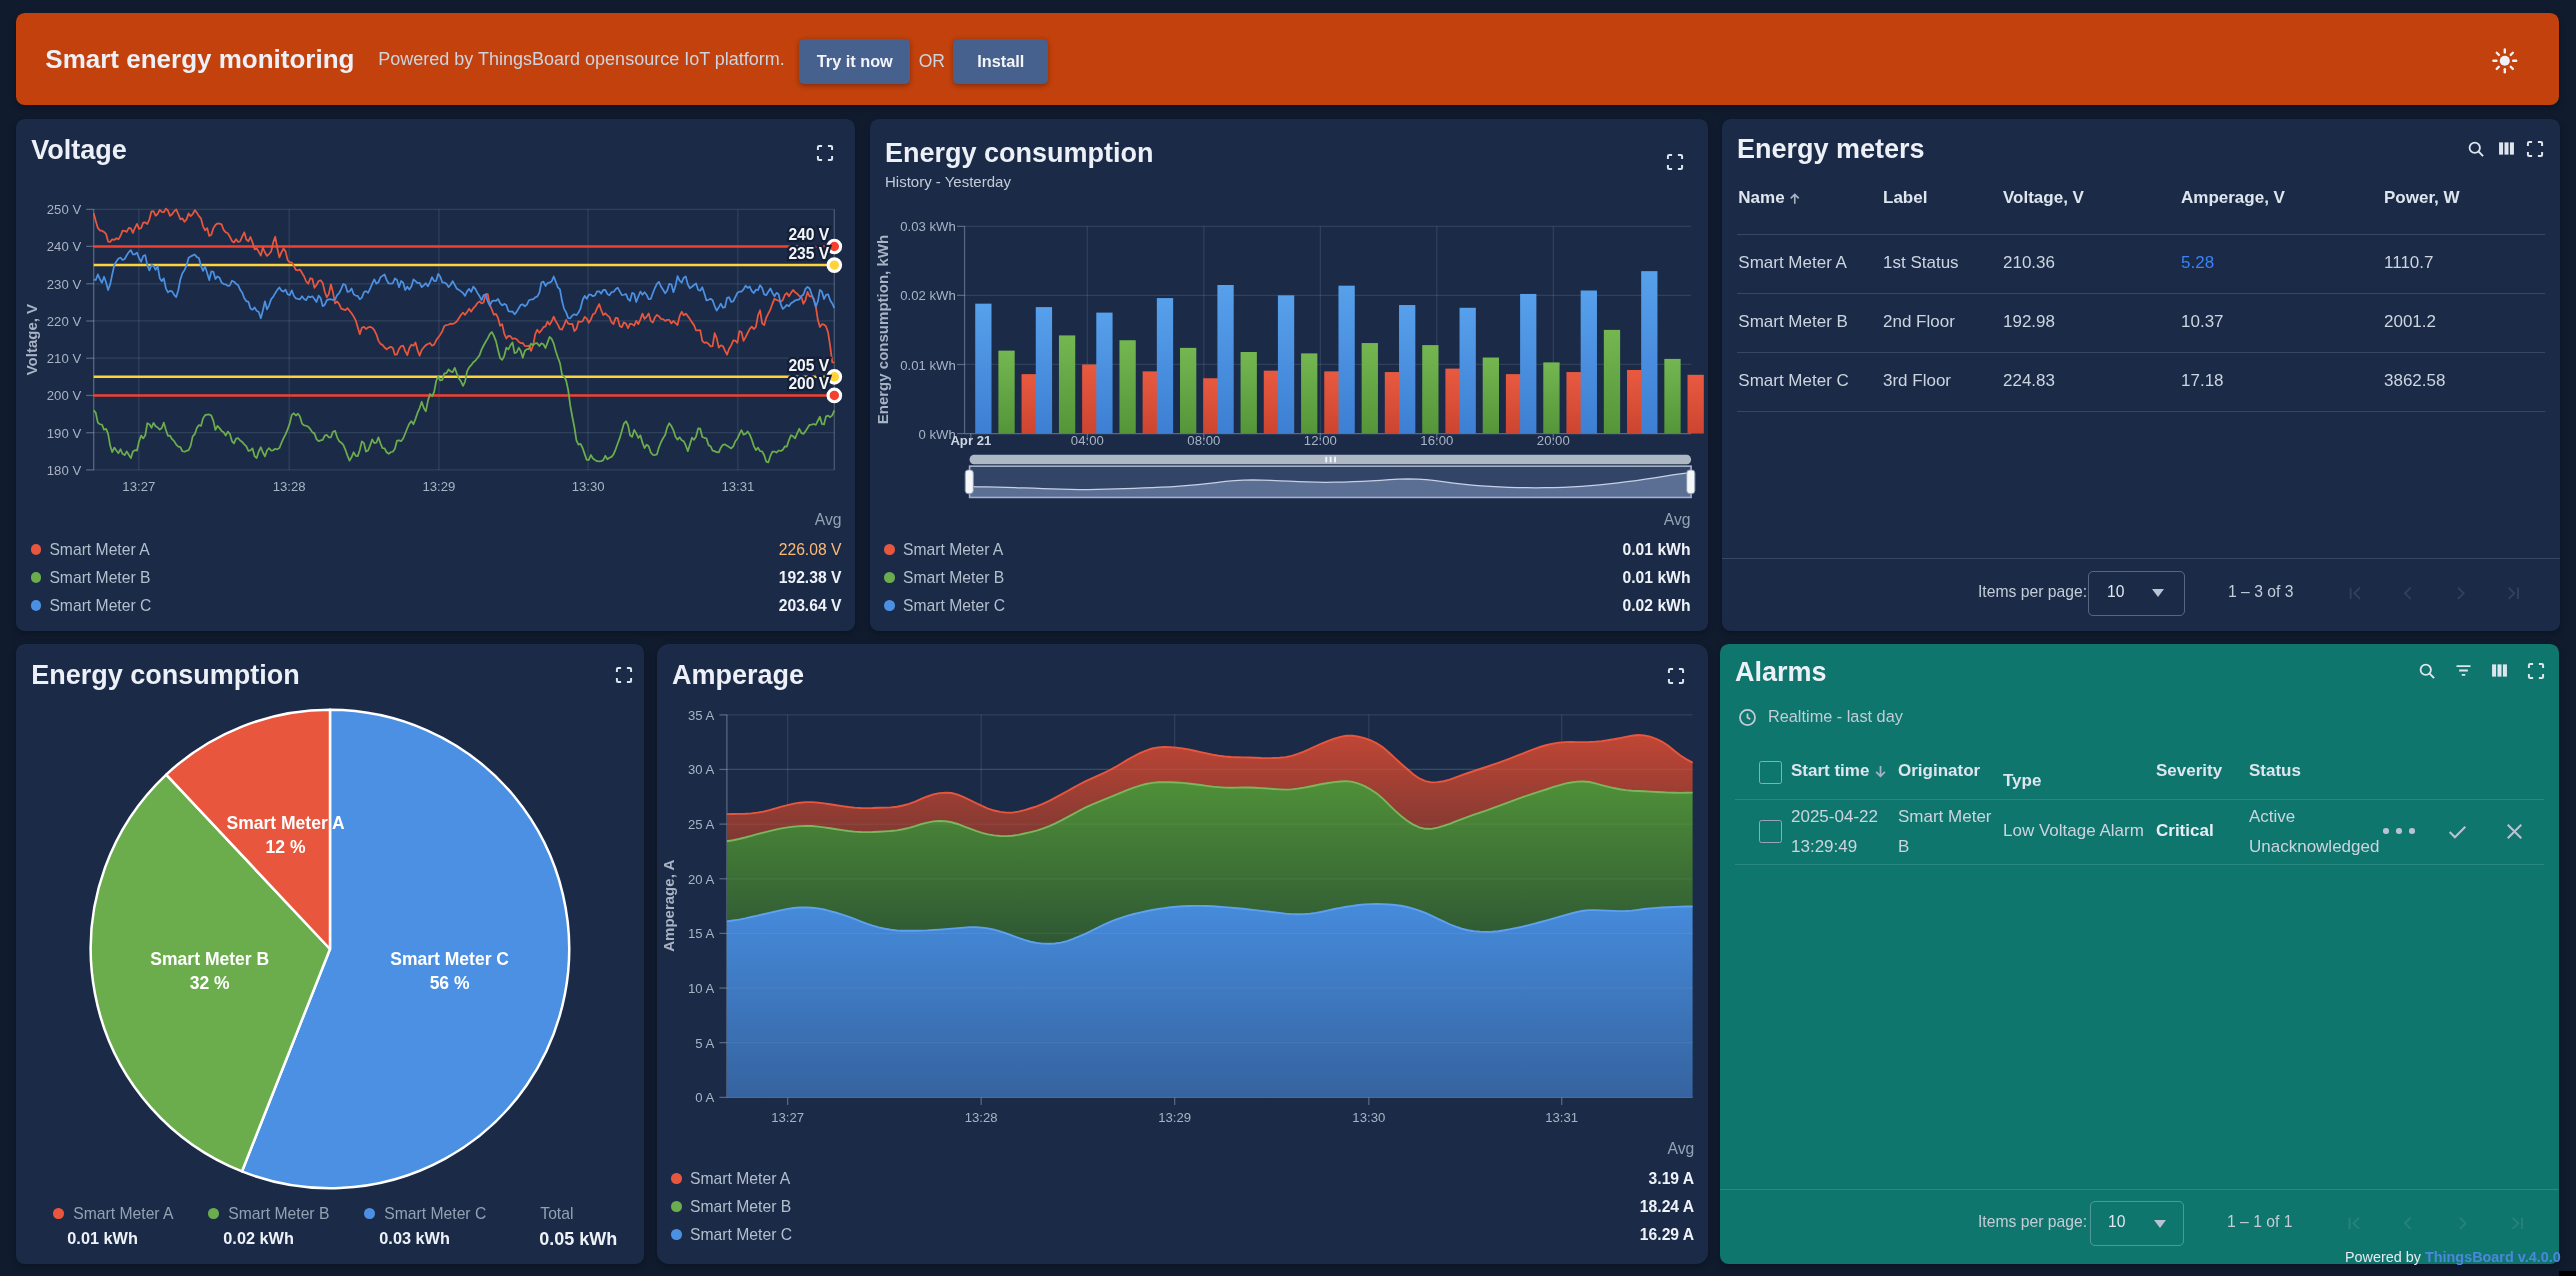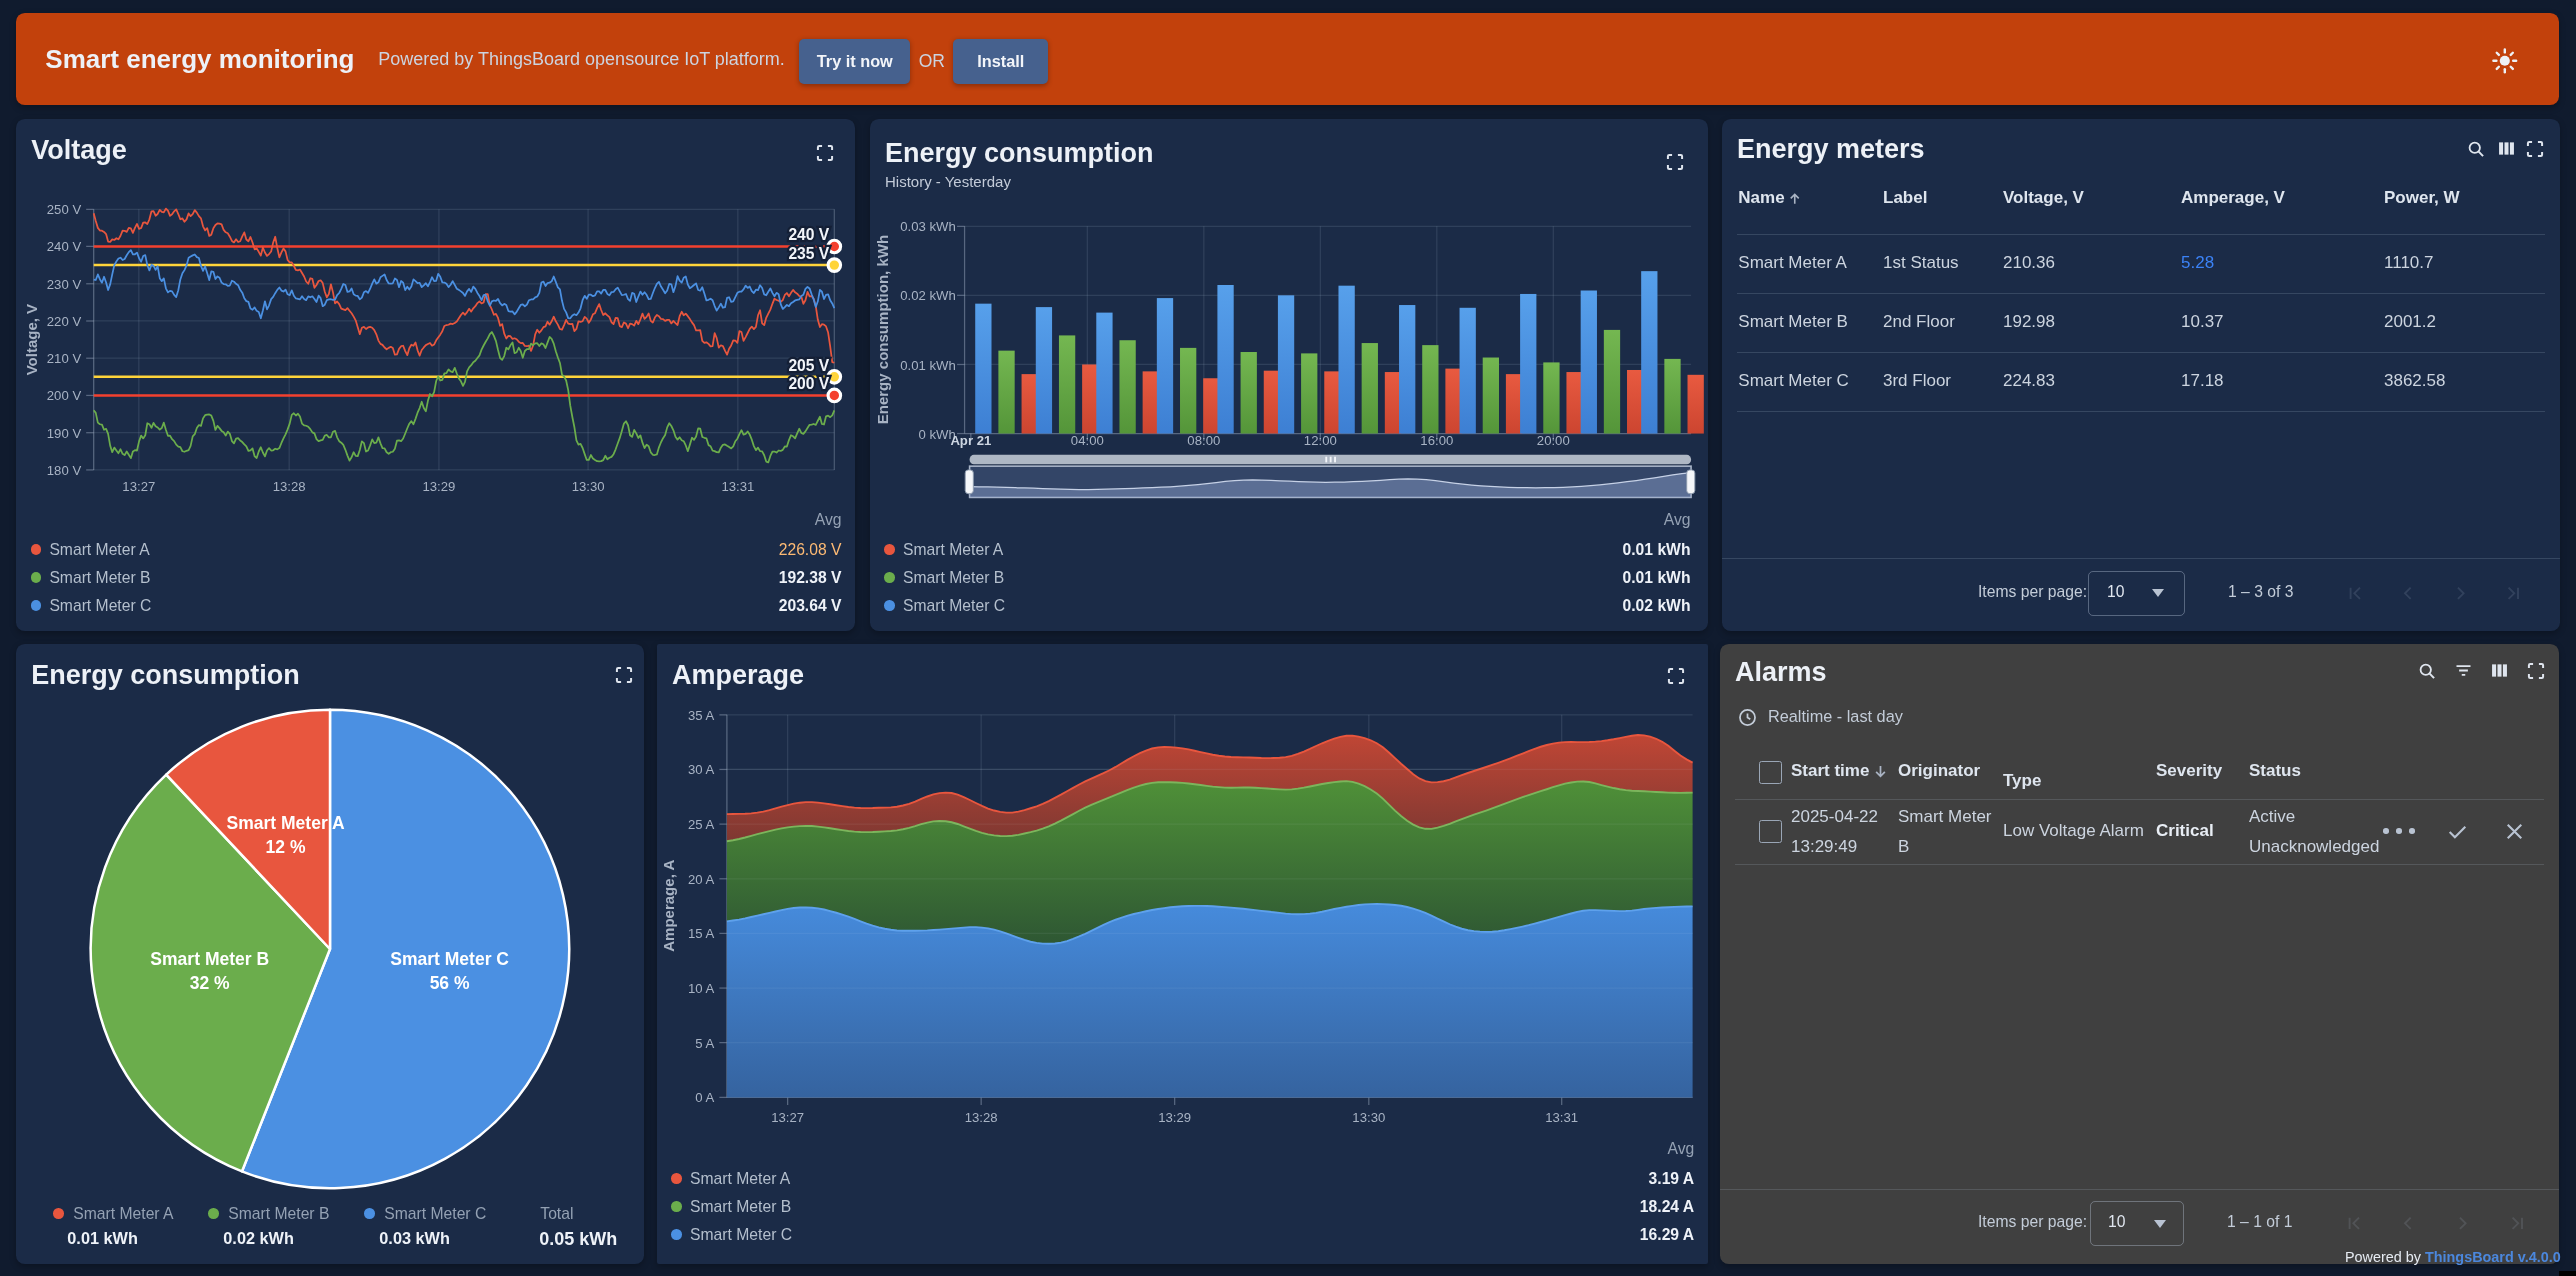--- a/index.html
+++ b/index.html
@@ -269,21 +269,21 @@
     </svg>
     <div style="position:absolute;left:37px;top:559px;height:21px;display:flex;align-items:center;font-size:15.7px;color:#94a1b3"><span style="width:10.6px;height:10.6px;border-radius:50%;background:#e8563e;margin-right:9.4px;flex:none"></span>Smart Meter A</div>
     <div style="position:absolute;left:51px;top:585px;font-size:16.3px;font-weight:bold;color:#eef2f8">0.01 kWh</div>
     <div style="position:absolute;left:192px;top:559px;height:21px;display:flex;align-items:center;font-size:15.7px;color:#94a1b3"><span style="width:10.6px;height:10.6px;border-radius:50%;background:#6bad4c;margin-right:9.4px;flex:none"></span>Smart Meter B</div>
     <div style="position:absolute;left:207px;top:585px;font-size:16.3px;font-weight:bold;color:#eef2f8">0.02 kWh</div>
     <div style="position:absolute;left:348px;top:559px;height:21px;display:flex;align-items:center;font-size:15.7px;color:#94a1b3"><span style="width:10.6px;height:10.6px;border-radius:50%;background:#4b90e2;margin-right:9.4px;flex:none"></span>Smart Meter C</div>
     <div style="position:absolute;left:363px;top:585px;font-size:16.3px;font-weight:bold;color:#eef2f8">0.03 kWh</div>
     <div style="position:absolute;left:524px;top:559px;height:21px;display:flex;align-items:center;font-size:15.7px;color:#94a1b3">Total</div>
     <div style="position:absolute;left:523px;top:585px;font-size:18px;font-weight:bold;color:#eef2f8">0.05 kWh</div>
   </div>
-<div style="position:absolute;left:657px;top:644px;width:1051px;height:620px;background:#1b2b47;border-radius:2px;box-shadow:0 2.5px 6.3px rgba(0,0,0,0.25);overflow:hidden">
+<div style="position:absolute;left:657px;top:644px;width:1051px;height:620px;background:#1b2b47;border-radius:12px;box-shadow:0 2.5px 6.3px rgba(0,0,0,0.25);overflow:hidden">
     <div class="title" style="position:absolute;left:15px;top:16.3px">Amperage</div>
     <svg width="20" height="20" viewBox="0 0 24 24" style="position:absolute;left:1009px;top:22px">
       <path d="M8.5 3.5H5a1.5 1.5 0 0 0-1.5 1.5v3.5M15.5 3.5H19a1.5 1.5 0 0 1 1.5 1.5v3.5M8.5 20.5H5a1.5 1.5 0 0 1-1.5-1.5v-3.5M15.5 20.5H19a1.5 1.5 0 0 0 1.5-1.5v-3.5" fill="none" stroke="#dfe5ee" stroke-width="2.4"></path>
     </svg>
     <svg width="1051" height="620" style="position:absolute;left:0;top:0" viewBox="0 0 1677 990">
       <defs>
         <linearGradient id="ab" x1="0" y1="0" x2="0" y2="1">
           <stop offset="0" stop-color="#468bdc"></stop>
           <stop offset="1" stop-color="#35639f"></stop>
         </linearGradient>
@@ -352,21 +352,21 @@
       <line x1="111" y1="200.3" x2="1653" y2="200.3" stroke="rgba(210,220,235,0.07)" stroke-width="2"></line>
     </svg>
     <div style="position:absolute;right:13.8px;top:496px;font-size:15.7px;color:#94a1b3">Avg</div>
     <div style="position:absolute;left:14.4px;top:524px;height:21px;display:flex;align-items:center;font-size:15.7px;color:#b4bfcd"><span style="width:10.6px;height:10.6px;border-radius:50%;background:#e8563e;margin-right:8.1px"></span>Smart Meter A</div>
     <div style="position:absolute;right:13.8px;top:524px;height:21px;display:flex;align-items:center;font-size:15.7px;font-weight:bold;color:#eef2f8">3.19 A</div>
     <div style="position:absolute;left:14.4px;top:552px;height:21px;display:flex;align-items:center;font-size:15.7px;color:#b4bfcd"><span style="width:10.6px;height:10.6px;border-radius:50%;background:#6bad4c;margin-right:8.1px"></span>Smart Meter B</div>
     <div style="position:absolute;right:13.8px;top:552px;height:21px;display:flex;align-items:center;font-size:15.7px;font-weight:bold;color:#eef2f8">18.24 A</div>
     <div style="position:absolute;left:14.4px;top:580px;height:21px;display:flex;align-items:center;font-size:15.7px;color:#b4bfcd"><span style="width:10.6px;height:10.6px;border-radius:50%;background:#4b90e2;margin-right:8.1px"></span>Smart Meter C</div>
     <div style="position:absolute;right:13.8px;top:580px;height:21px;display:flex;align-items:center;font-size:15.7px;font-weight:bold;color:#eef2f8">16.29 A</div>
   </div>
-<div style="position:absolute;left:1720px;top:644px;width:839px;height:620px;background:#404040;border-radius:8.8px;box-shadow:0 2.5px 6.3px rgba(0,0,0,0.25);overflow:hidden">
+<div style="position:absolute;left:1720px;top:644px;width:839px;height:620px;background:#0f766e;border-radius:8.8px;box-shadow:0 2.5px 6.3px rgba(0,0,0,0.25);overflow:hidden">
     <div class="title" style="position:absolute;left:15px;top:12.5px">Alarms</div>
     <svg width="20" height="20" viewBox="0 0 24 24" style="position:absolute;left:697px;top:17px">
       <circle cx="10.5" cy="10.5" r="6.2" fill="none" stroke="#dfe5ee" stroke-width="2.2"></circle>
       <line x1="15.2" y1="15.2" x2="20.5" y2="20.5" stroke="#dfe5ee" stroke-width="2.4"></line>
     </svg>
     <svg width="21" height="21" viewBox="0 0 24 24" style="position:absolute;left:733px;top:16.3px">
       <line x1="4" y1="7" x2="20" y2="7" stroke="#dfe5ee" stroke-width="2.2"></line>
       <line x1="7" y1="12" x2="17" y2="12" stroke="#dfe5ee" stroke-width="2.2"></line>
       <line x1="10" y1="17" x2="14" y2="17" stroke="#dfe5ee" stroke-width="2.2"></line>
     </svg>

